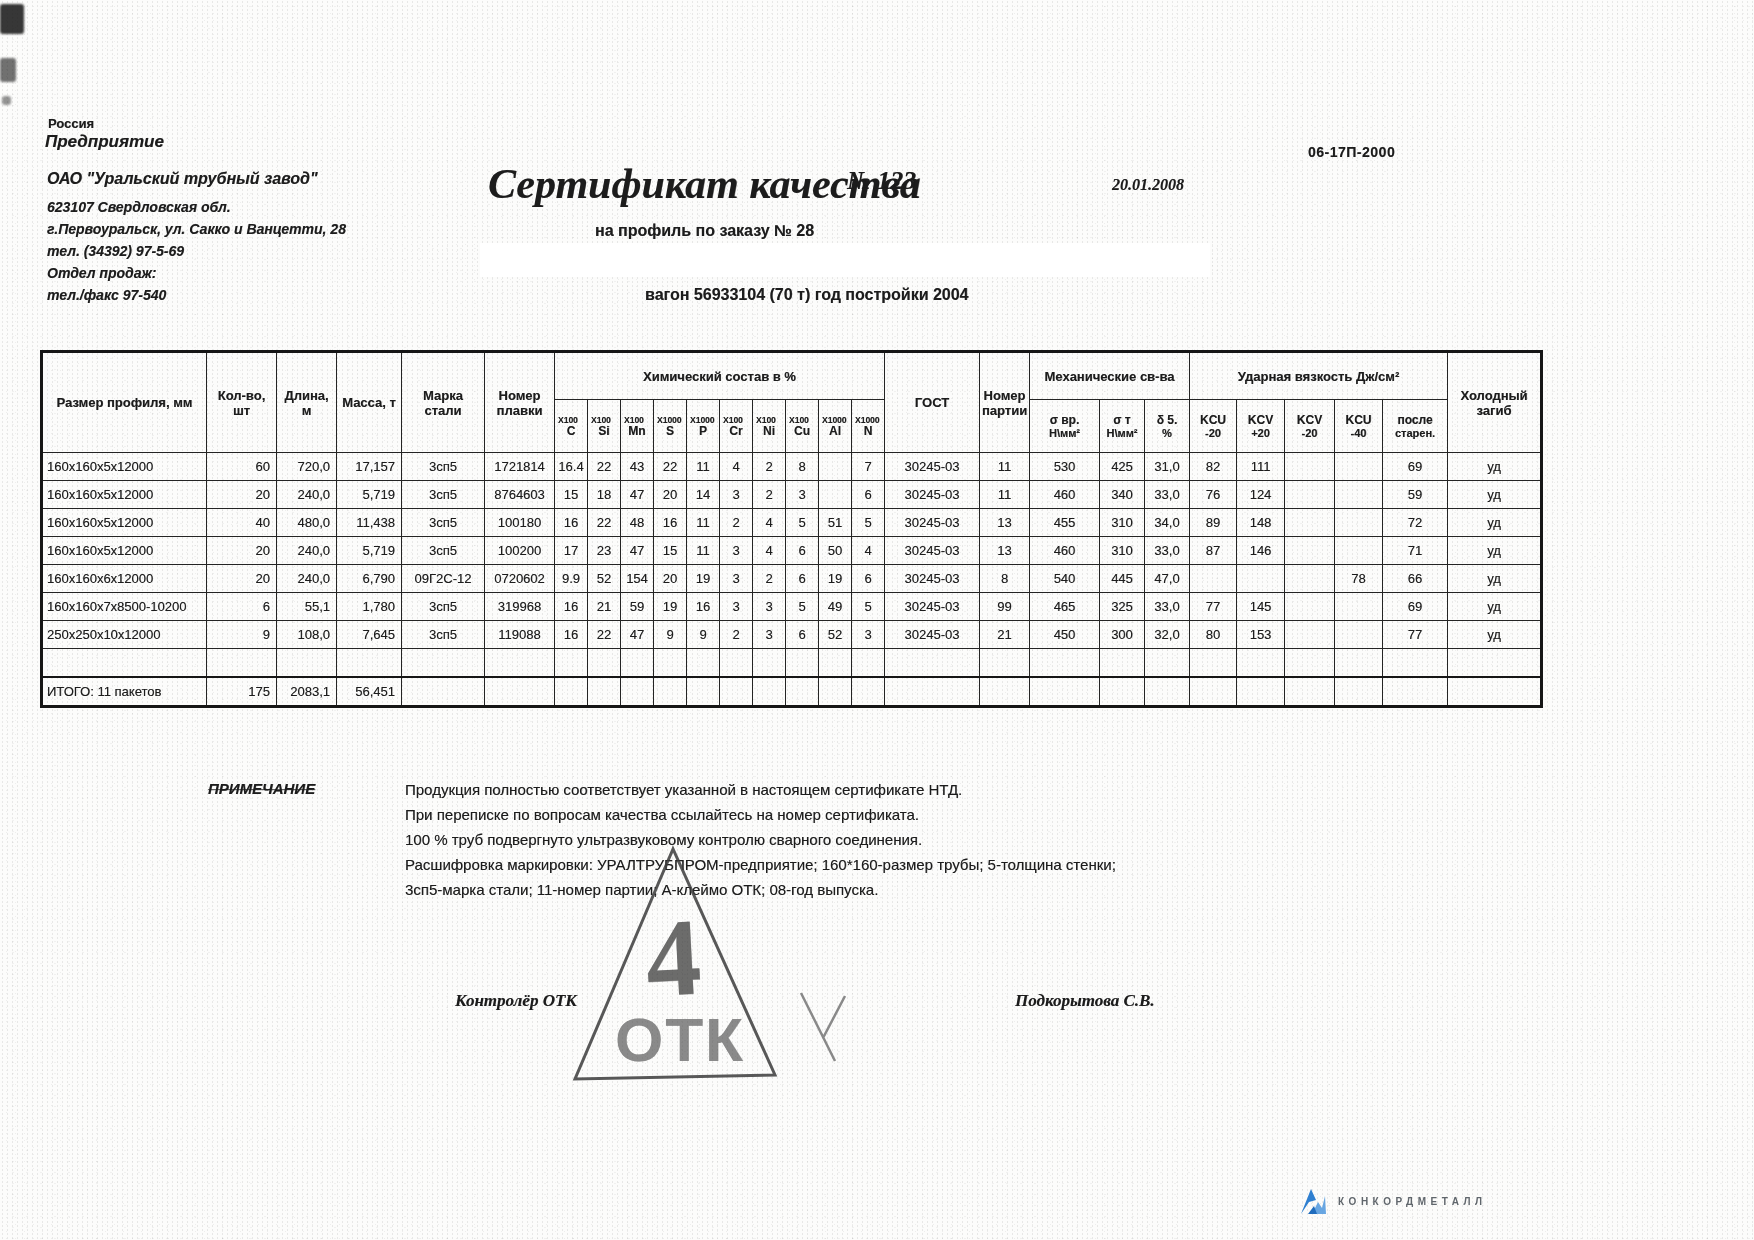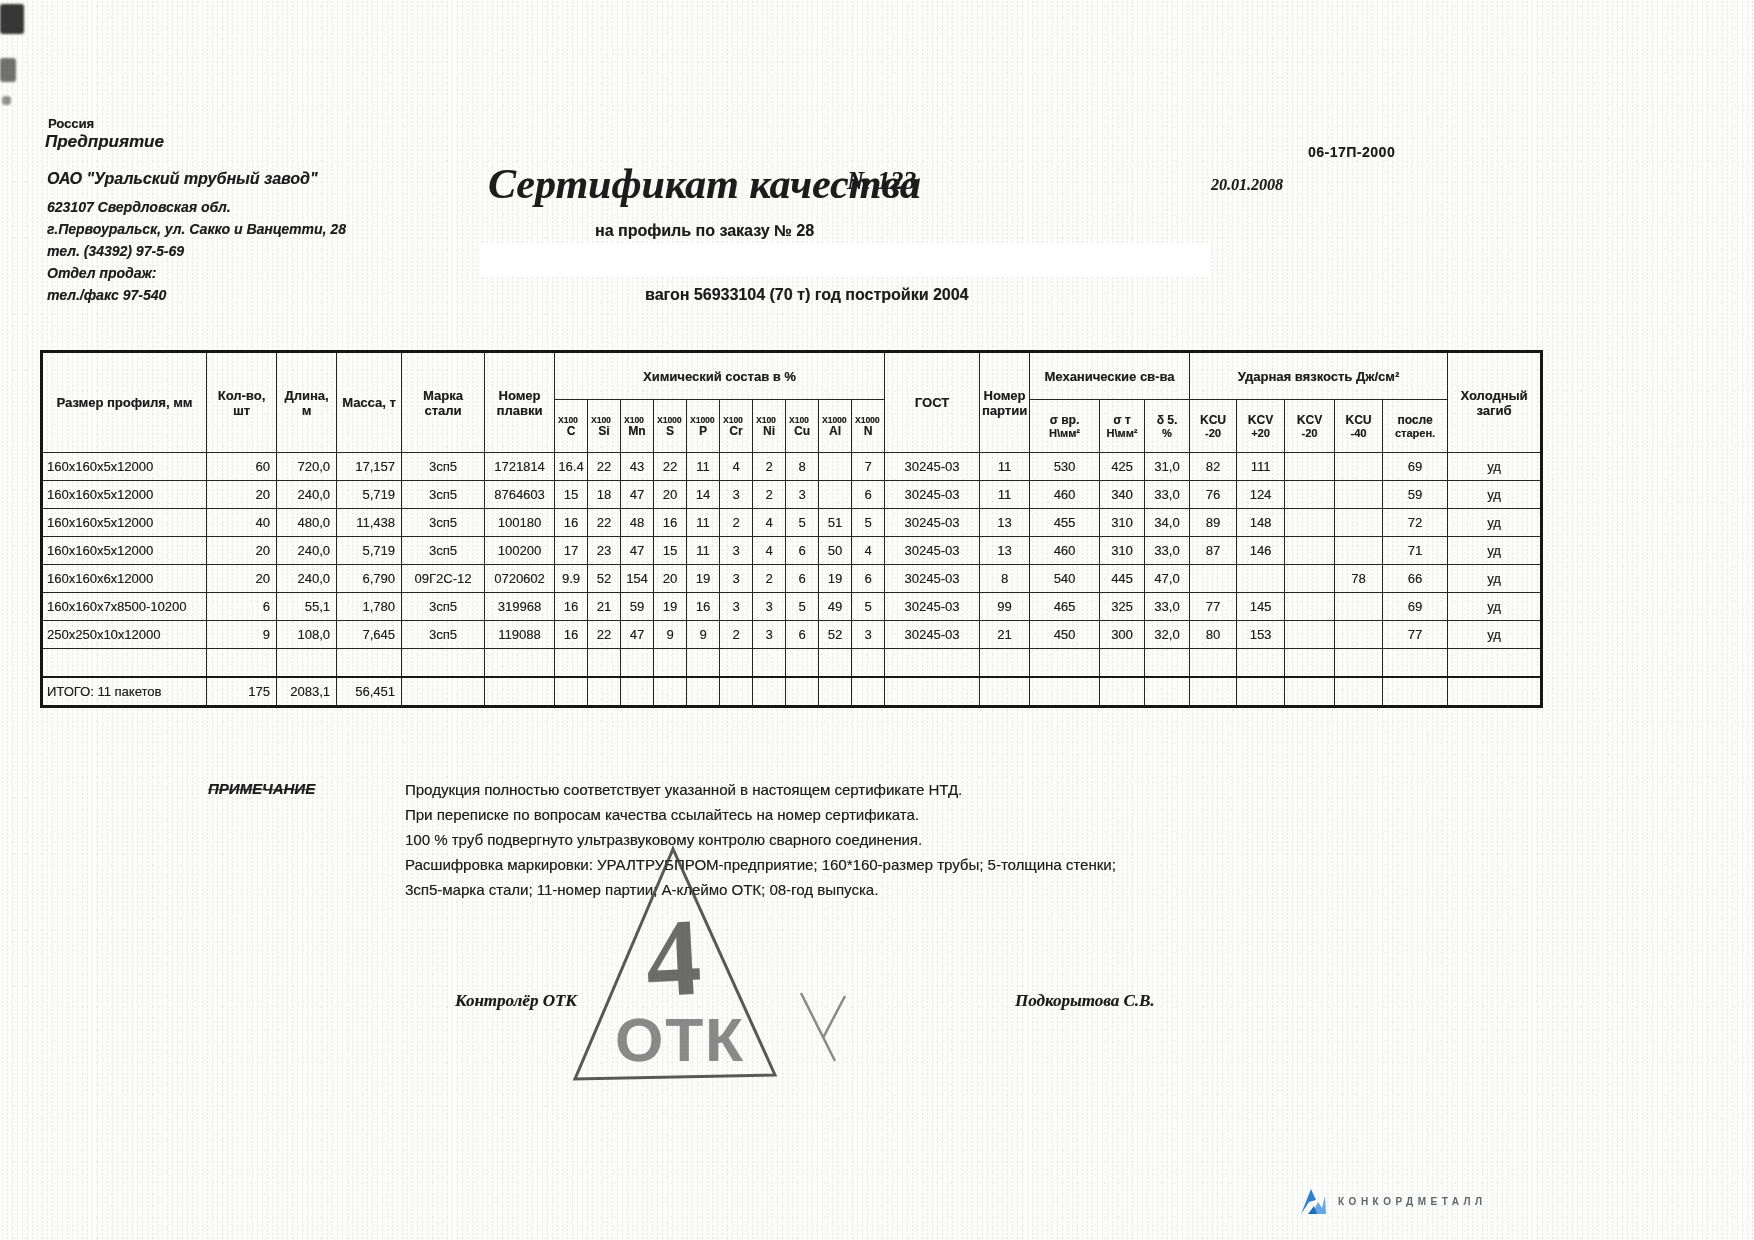--- a/index.html
+++ b/index.html
@@ -21,21 +21,21 @@
   .a2{left:0;top:58px;width:16px;height:24px;opacity:.6;}
   .a3{left:2px;top:96px;width:9px;height:9px;opacity:.45;}
 
   .hdr-country{left:48px;top:116px;font-size:13px;font-weight:bold;}
   .hdr-orglabel{left:45px;top:132px;font-size:17px;font-weight:bold;font-style:italic;}
   .company{left:47px;top:168px;font-style:italic;font-weight:600;line-height:22px;font-size:14px;}
   .company .cname{font-size:16px;font-weight:bold;margin-bottom:6px;}
   .refnum{left:1308px;top:144px;font-size:14px;font-weight:bold;letter-spacing:.5px;}
   .title{left:488px;top:160px;font-family:"Liberation Serif",serif;font-weight:bold;font-style:italic;font-size:42px;}
   .cert-no{left:847px;top:166px;font-family:"Liberation Serif",serif;font-weight:bold;font-style:italic;font-size:26px;}
-  .cert-date{left:1211px;top:176px;font-family:"Liberation Serif",serif;font-weight:bold;font-style:italic;font-size:16px;}
+  .cert-date{left:1112px;top:176px;font-family:"Liberation Serif",serif;font-weight:bold;font-style:italic;font-size:16px;}
   .subtitle{left:595px;top:222px;font-size:16px;font-weight:600;}
   .redact{left:480px;top:243px;width:730px;height:34px;background:#ffffff;}
   .wagon{left:645px;top:286px;font-size:16px;font-weight:600;}
 
   table.cert{position:absolute;left:40px;top:350px;width:1500px;border-collapse:collapse;table-layout:fixed;
     border:3px solid #161616;font-size:13px;}
   table.cert th, table.cert td{border:1.5px solid #242424;padding:0 2px;overflow:hidden;white-space:nowrap;}
   table.cert thead th{font-weight:bold;font-size:13px;line-height:15px;white-space:normal;}
   tr.grp-row th{height:46px;}
   tr.sub-row th{height:52px;vertical-align:middle;}

